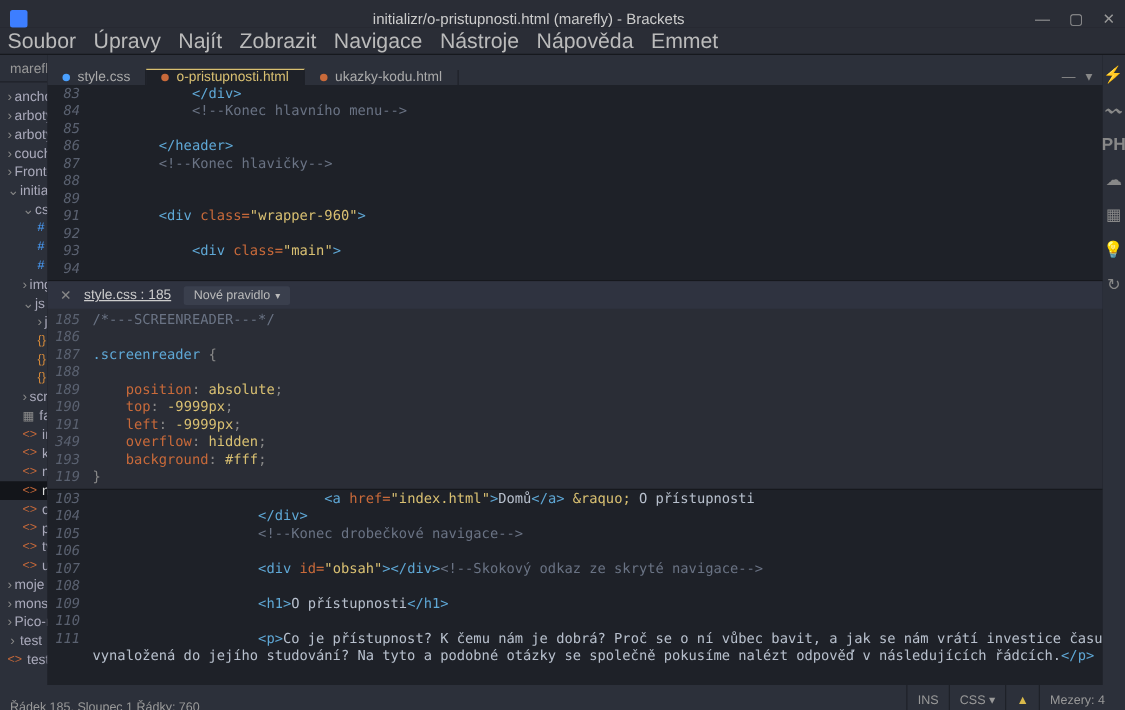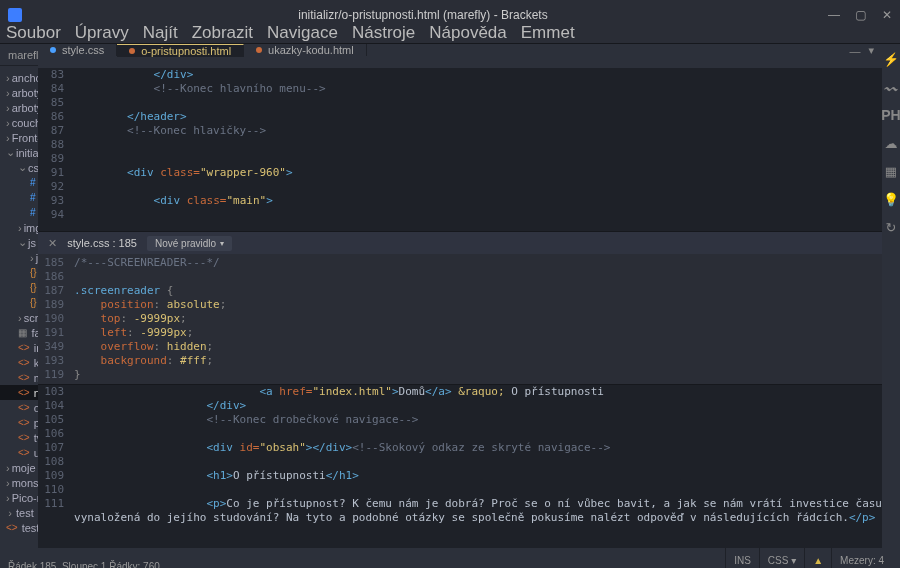--- a/index.html
+++ b/index.html
@@ -21,44 +21,44 @@
 .tree-item.lvl0 { padding-left: 6px; }
 .tree-item.lvl1 { padding-left: 18px; }
 .tree-item.lvl2 { padding-left: 30px; }
 .ficon { display: inline-block; width: 12px; text-align: center; margin-right: 4px; font-size: 10px; }
 .ic-css { color: #4aa0ff; }
 .ic-js { color: #d68a3a; }
 .ic-html { color: #c96a3a; }
 .ic-generic { color: #888; }
 .tree-item.active { background: #13151a; color: #ddd; }
 .editor-area { flex: 1; display: flex; flex-direction: column; background: #1e2128; position: relative; }
-.tabs { height: 24px; display: flex; align-items: flex-start; background: #2c303a; font-size: 11px; }
+.tabs { height: 24px; display: flex; align-items: flex-end; background: #2c303a; font-size: 11px; }
 .tab { display: flex; align-items: center; padding: 0 12px; border-right: 1px solid #1e2128; color: #aaa; cursor: pointer; }
 .tab.active { background: #1e2128; color: #d9c072; border-top: 1px solid #d9c072; }
 .tab .dot { width: 6px; height: 6px; border-radius: 50%; margin-right: 6px; }
 .tab .dot.blue { background: #4aa0ff; }
 .tab .dot.orange { background: #c96a3a; }
 .tabs .spacer { flex: 1; }
 .tabs .rcontrols { display: flex; align-items: center; padding: 0 8px; color: #888; }
 .tabs .rcontrols span { margin-left: 8px; cursor: pointer; }
 .code { flex: 1; overflow: hidden; font-family: Consolas, monospace; font-size: 11px; line-height: 14px; position: relative; }
 .code-line { display: flex; }
-.gutter { width: 36px; text-align: right; padding-right: 10px; color: #5a6170; user-select: none; flex-shrink: 0; }
+.gutter { width: 36px; text-align: right; padding-right: 10px; color: #5a6170; user-select: none; flex-shrink: 0; font-style: italic; }
 .line-content { white-space: pre; flex: 1; color: #9aa4b5; }
 .c-comment { color: #6a7384; }
 .c-tag { color: #5fa8d6; }
 .c-attr { color: #c96a3a; }
 .c-string { color: #d9c072; }
 .c-text { color: #b8c0cd; }
 .c-bracket { color: #888; }
 .c-punct { color: #888; }
 .quick-edit { background: #2a2d36; border-top: 1px solid #16181d; border-bottom: 1px solid #16181d; }
 .qe-header { height: 22px; display: flex; align-items: center; padding: 0 10px; font-size: 11px; background: #2f3340; }
 .qe-header .qx { color: #888; margin-right: 10px; cursor: pointer; }
-.qe-header .qtitle { color: #ccc; margin-right: 10px; }
+.qe-header .qtitle { color: #ccc; margin-right: 10px; text-decoration: underline; }
 .qe-header .qbtn { background: #3a3f4d; padding: 2px 8px; border-radius: 2px; color: #bbb; cursor: pointer; font-size: 10px; display: flex; align-items: center; }
 .qe-header .qbtn::after { content: ' ▾'; font-size: 8px; margin-left: 4px; }
 .rightbar { width: 28px; background: #2c303a; display: flex; flex-direction: column; align-items: center; padding-top: 6px; gap: 10px; }
 .rightbar .ricon { width: 18px; height: 18px; color: #888; cursor: pointer; display: flex; align-items: center; justify-content: center; font-size: 13px; }
 .statusbar { height: 24px; background: #2c303a; display: flex; align-items: flex-end; font-size: 10px; color: #999; padding: 0 8px; }
 .statusbar .sleft { flex: 1; white-space: pre; }
 .statusbar .sitem { padding: 0 8px; border-left: 1px solid #1e2128; height: 100%; display: flex; align-items: center; }
 .warn { color: #d9b94a; }
 </style>
 </head>
@@ -277,20 +277,24 @@
           </div>
           <div class="code-line">
             <div class="gutter">186</div>
             <div class="line-content"></div>
           </div>
           <div class="code-line">
             <div class="gutter">187</div>
             <div class="line-content"><span class="c-tag">.screenreader</span><span class="c-text"> </span><span class="c-bracket">{</span></div>
           </div>
           <div class="code-line">
+            <div class="gutter">188</div>
+            <div class="line-content"></div>
+          </div>
+          <div class="code-line">
             <div class="gutter">189</div>
             <div class="line-content">    <span class="c-attr">position</span><span class="c-punct">: </span><span class="c-string">absolute</span><span class="c-punct">;</span></div>
           </div>
           <div class="code-line">
             <div class="gutter">190</div>
             <div class="line-content">    <span class="c-attr">top</span><span class="c-punct">: </span><span class="c-string">-9999px</span><span class="c-punct">;</span></div>
           </div>
           <div class="code-line">
             <div class="gutter">191</div>
             <div class="line-content">    <span class="c-attr">left</span><span class="c-punct">: </span><span class="c-string">-9999px</span><span class="c-punct">;</span></div>

